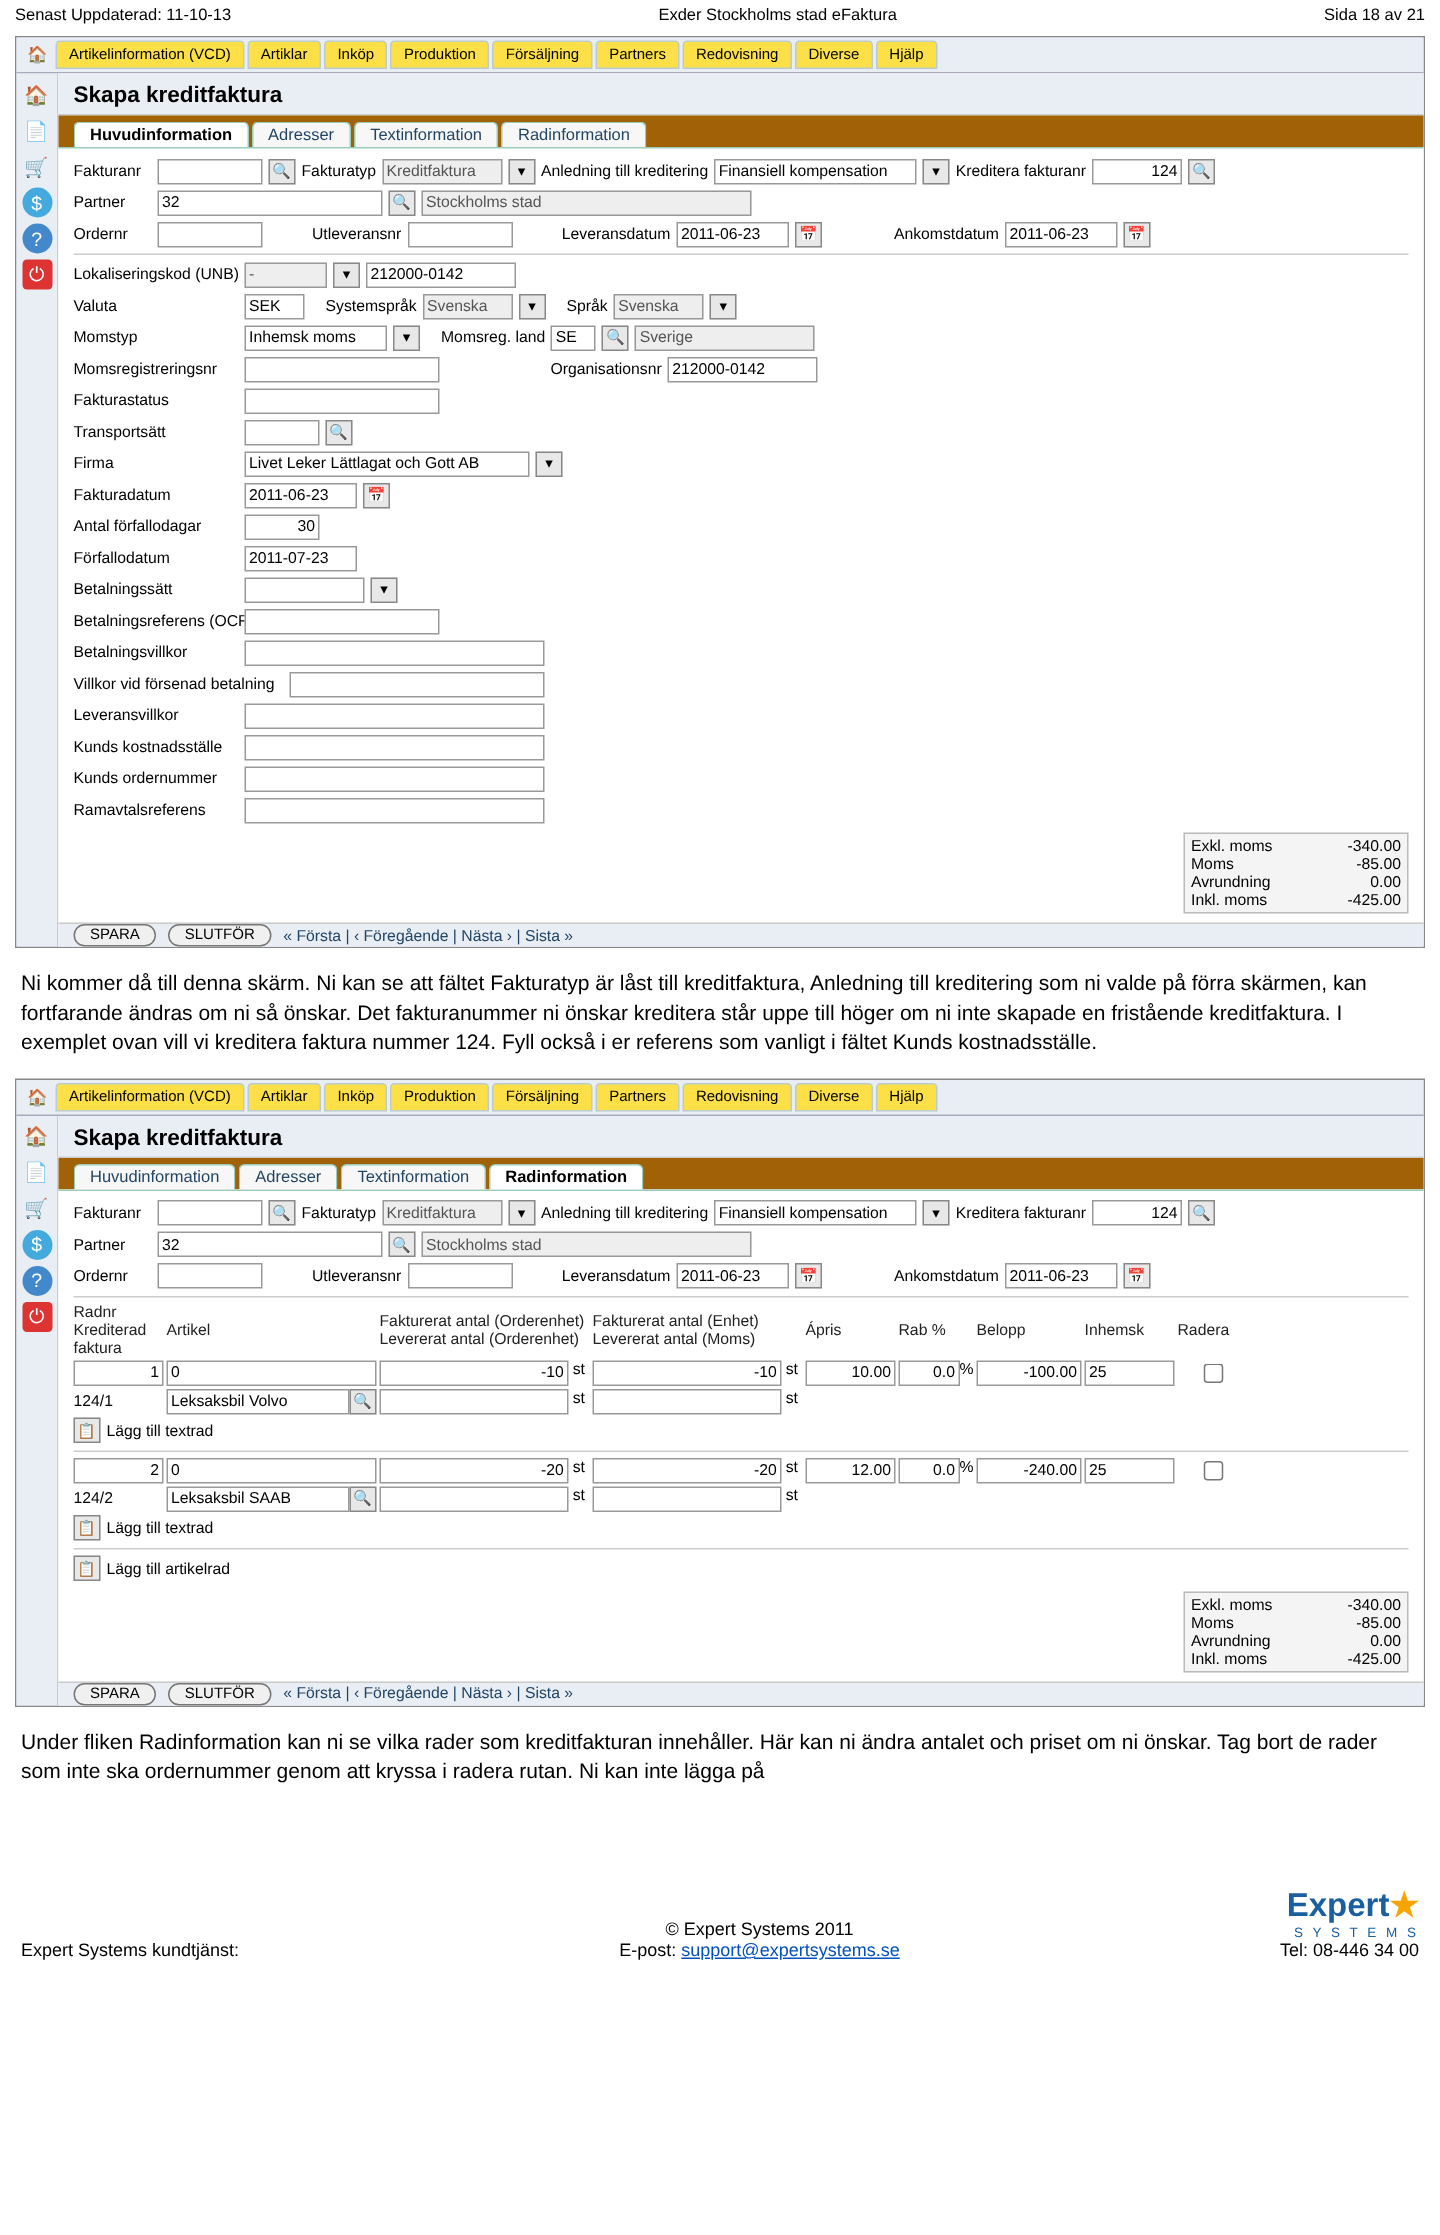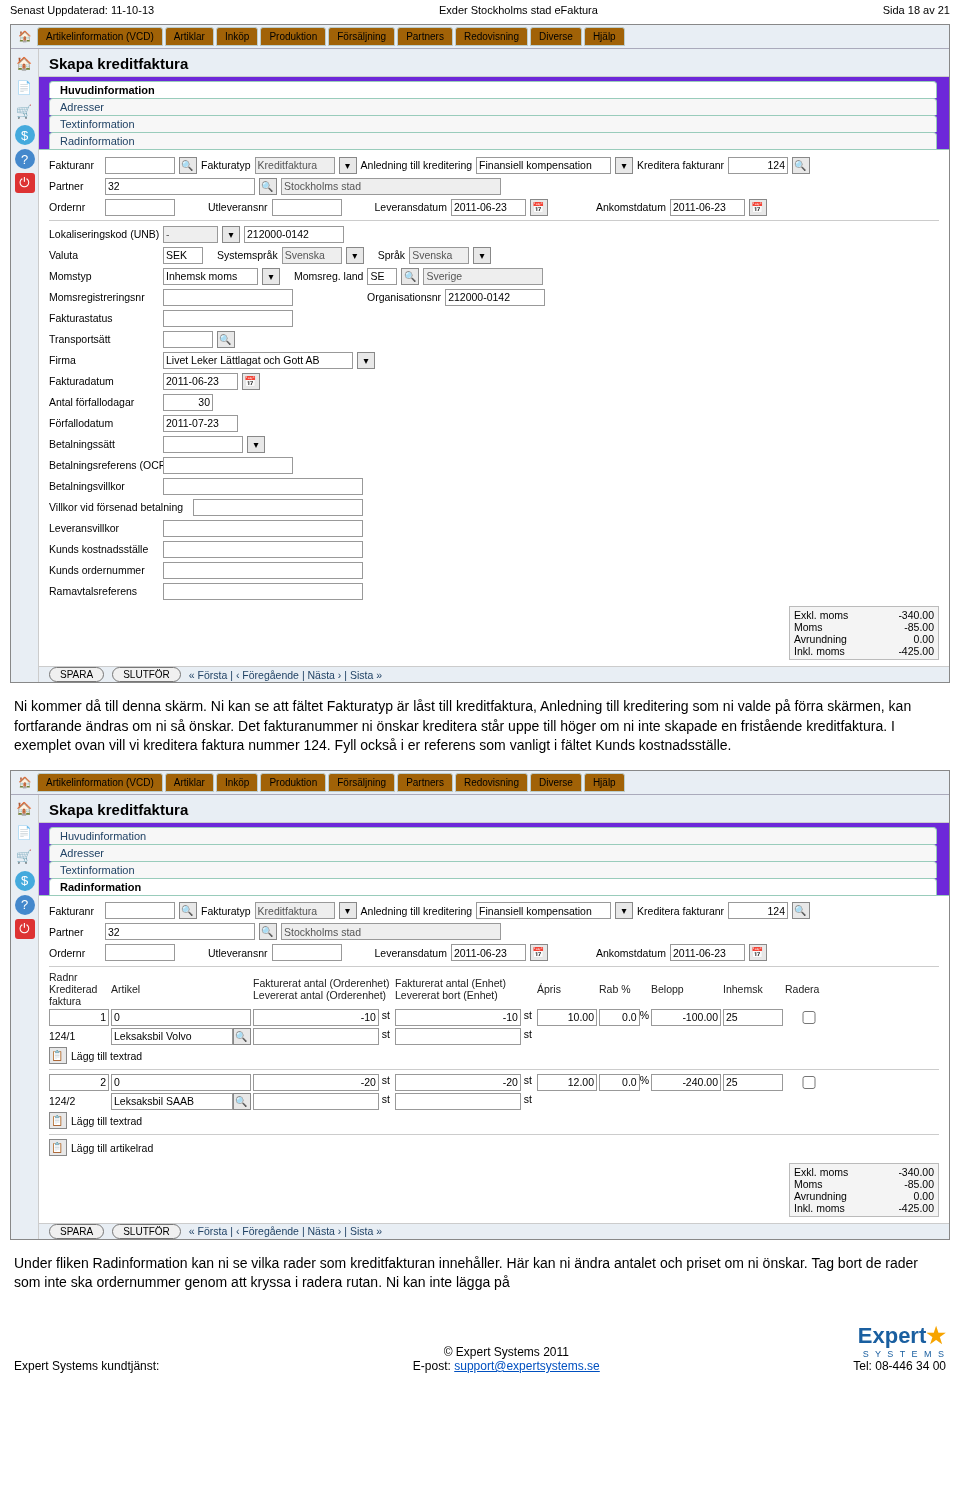--- a/index.html
+++ b/index.html
@@ -29,21 +29,21 @@
     align-items: center;
     padding: 2px 4px;
     gap: 2px;
   }
   .home-icon {
     width: 20px; height: 18px;
     display: inline-flex; align-items: center; justify-content: center;
     color: #1a5fa0;
   }
   .menu-tab {
-    background: #a16207;
+    background: #fde047;
     border: 1px solid #bcc;
     border-radius: 3px 3px 0 0;
     padding: 3px 8px;
     font-size: 10px;
     cursor: pointer;
   }
   .app-body { display: flex; }
   .left-toolbar {
     width: 28px;
     background: #e8eef4;
@@ -68,22 +68,21 @@
   }
   .title-block h2 {
     margin: 0;
     font-size: 15px;
     font-weight: bold;
   }
   .sub-tabs {
     display: flex;
     gap: 0;
     padding: 4px 10px 0;
-    background: #6d28d9;
-    flex-direction: column;
+    background: #a16207;
   }
   .sub-tab {
     background: #f7f7f7;
     border: 1px solid #9cb;
     border-bottom: none;
     padding: 2px 10px;
     font-size: 11px;
     border-radius: 4px 4px 0 0;
     margin-right: 2px;
     color: #246;
@@ -182,20 +181,21 @@
     font-size: 12px;
   }
   .center-col { text-align: center; }
   a.link { color: #0050c0; text-decoration: underline; }
   .logo {
     font-family: Arial, sans-serif;
     font-weight: bold;
     font-size: 22px;
     color: #1a5fa0;
     text-align: right;
+    margin-top: 36px;
   }
   .logo-sub { font-size: 9px; letter-spacing: 2px; color: #1a5fa0; display:block; font-weight:normal;}
   .link-row {
     color: #14487a;
     font-size: 10.5px;
     padding: 2px 0;
     cursor: pointer;
   }
 </style>
 </head>
@@ -480,21 +480,21 @@
               <div>Radnr</div>
               <div>Krediterad faktura</div>
             </div>
           <div>Artikel</div>
           <div>
               <div>Fakturerat antal (Orderenhet)</div>
               <div>Levererat antal (Orderenhet)</div>
             </div>
           <div>
               <div>Fakturerat antal (Enhet)</div>
-              <div>Levererat bort (Enhet)</div>
+              <div>Levererat antal (Moms)</div>
             </div>
           <div>Ápris</div>
           <div>Rab %</div>
           <div>Belopp</div>
           <div>Inhemsk</div>
           <div>Radera</div>
         </div>
 
         <div class="grid-row">
           <div><input type="text" style="text-align: right;" value="1"></div>

